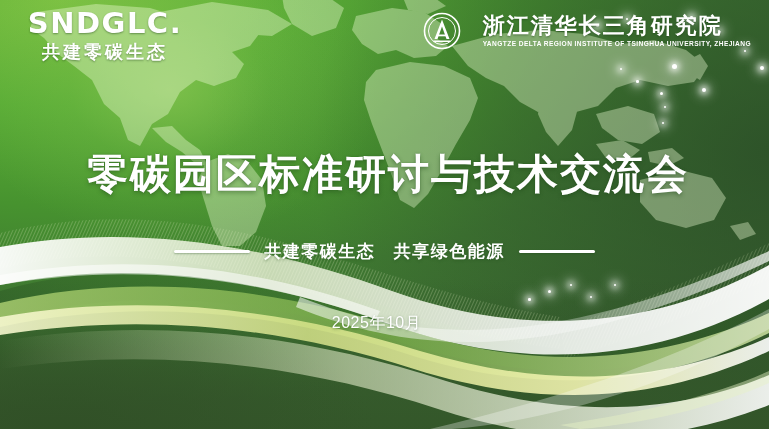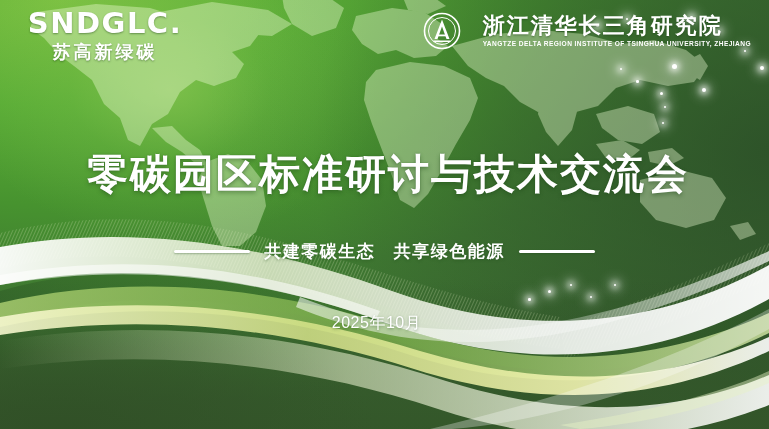--- a/index.html
+++ b/index.html
@@ -281,21 +281,21 @@
       <path d="M0 76 C 130 54, 250 66, 380 112 L 376 120 C 246 76, 128 64, 0 86 Z" fill="#ffffff" opacity="0.55"></path>
 
       <path d="M430 230 C 540 204, 660 168, 769 110 L769 130 C 662 190, 546 222, 452 230 Z" fill="#ffffff" opacity="0.30"></path>
 
       <path d="M560 226 C 650 212, 716 196, 769 172 L769 184 C 714 208, 648 224, 580 230 Z" fill="#e6f2c6" opacity="0.45"></path>
     </svg>
   </div>
 
   <div class="logo-left">
     <div class="mark">SNDGLC.</div>
-    <div class="cn">苏高新绿碳</div>
+    <div class="cn">共建零碳生态</div>
   </div>
 
   <div class="logo-right">
     <span class="emblem">
       <svg width="38" height="38" viewBox="0 0 38 38">
         <circle cx="19" cy="19" r="17.5" fill="none" stroke="#ffffff" stroke-width="1.6"></circle>
         <circle cx="19" cy="19" r="13.5" fill="none" stroke="#ffffff" stroke-width="1"></circle>
         <path d="M19 7.5 L26.5 27 L23.5 27 L19 14.5 L14.5 27 L11.5 27 Z" fill="#ffffff"></path>
         <rect x="14" y="22.5" width="10" height="1.8" fill="#ffffff"></rect>
         <rect x="10.5" y="28.5" width="17" height="1.6" fill="#ffffff"></rect>

